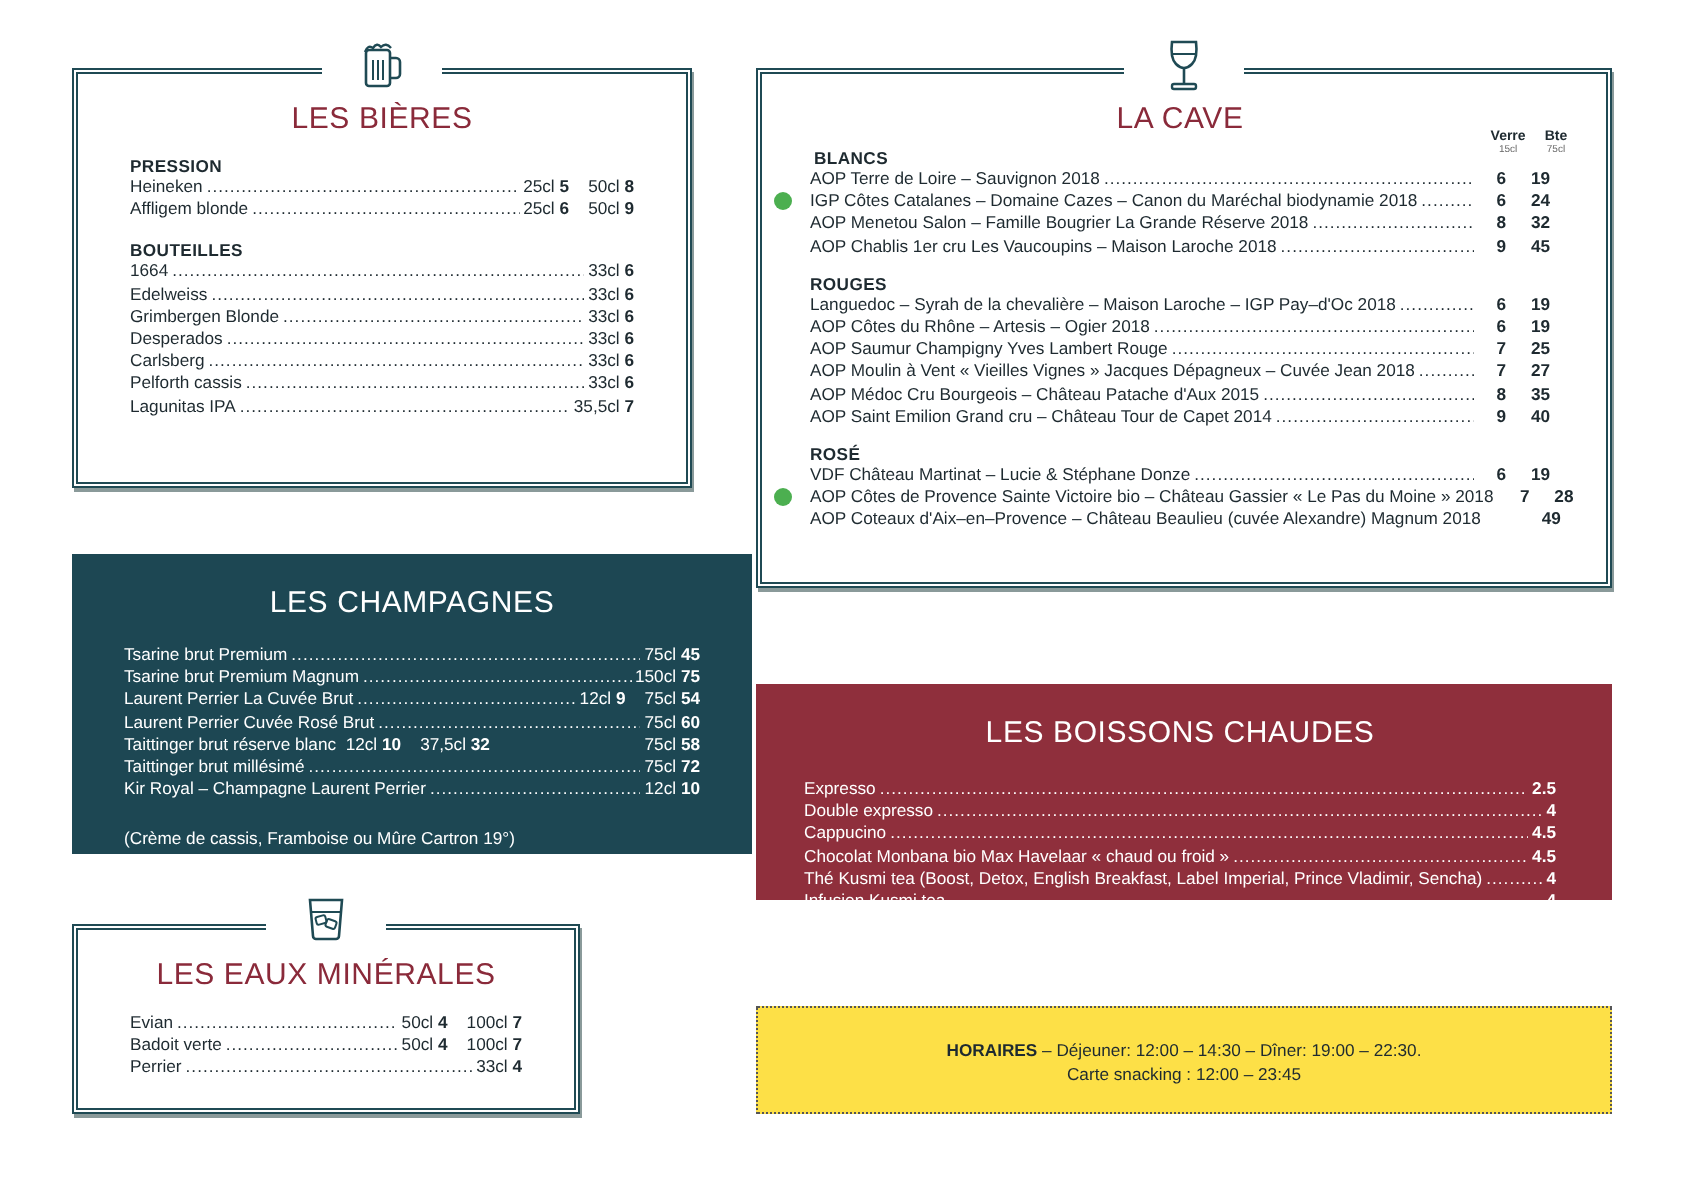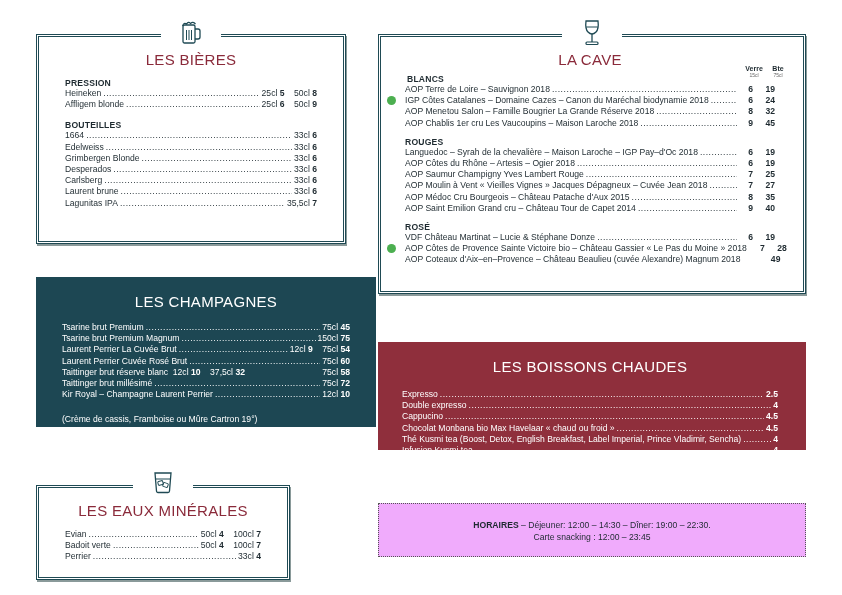--- a/index.html
+++ b/index.html
@@ -3,21 +3,21 @@
 <meta charset="utf-8">
 <style>
   * { box-sizing: border-box; margin: 0; padding: 0; }
   html, body { width: 842px; height: 595px; background: #ffffff; overflow: hidden; }
   body { position: relative; font-family: "Liberation Sans", sans-serif; color: #1e2a30; font-size: 8.6px; }
 
   .box { position: absolute; }
   .framed { border: 3px double #1f4a54; box-shadow: 1px 2px 0 #8a9a9a; background: #fff; }
   .dark { background: #1d4753; color: #fff; }
   .wine { background: #8f2f3c; color: #fff; }
-  .dotted { border: 1.5px dotted #555; background: #f0abfc; }
+  .dotted { border: 1.5px dotted #555; background: #fde047; }
 
   .icon-gap { position: absolute; top: -10px; left: 50%; transform: translateX(-50%); width: 60px; height: 22px; background: #fff; display: flex; justify-content: center; }
   .icon-gap svg { margin-top: -8px; }
 
   .title { text-align: center; font-weight: normal; font-size: 15px; letter-spacing: 0.3px; }
   .title.red { color: #8a2a3a; }
   .title.white { color: #fff; }
 
   .sub { font-weight: bold; font-size: 8.6px; margin-top: 6px; letter-spacing: 0.2px; }
   .row { display: flex; align-items: baseline; line-height: 11.2px; white-space: nowrap; }
@@ -85,21 +85,21 @@
         <span class="name">Desperados</span>
         <span class="dots"></span>
         <span class="v">33cl <b>6</b></span>
       </div>
       <div class="row">
         <span class="name">Carlsberg</span>
         <span class="dots"></span>
         <span class="v">33cl <b>6</b></span>
       </div>
       <div class="row">
-        <span class="name">Laurent brune</span>
+        <span class="name">Pelforth cassis</span>
         <span class="dots"></span>
         <span class="v">33cl <b>6</b></span>
       </div>
       <div class="row">
         <span class="name">Lagunitas IPA</span>
         <span class="dots"></span>
         <span class="v">35,5cl <b>7</b></span>
       </div>
     </div>
 </div>
@@ -139,21 +139,21 @@
       </div>
       <div class="row">
         <span class="name">Kir Royal – Champagne Laurent Perrier</span>
         <span class="dots"></span>
         <span class="v">12cl <b>10</b></span>
       </div>
     </div>
   <div class="note">(Crème de cassis, Framboise ou Mûre Cartron 19°)</div>
 </div>
 
-<div class="box framed" style="left:36px; top:485px; width:254px; height:95px; padding:14px 26px 0 26px;">
+<div class="box framed" style="left:36px; top:462px; width:254px; height:95px; padding:14px 26px 0 26px;">
   <div class="icon-gap">
     <svg width="22" height="24" viewBox="0 0 22 24">
       <path d="M3 3 h16 l-1.5 18 a1.5 1.5 0 0 1 -1.5 1.5 h-10 a1.5 1.5 0 0 1 -1.5 -1.5 z" fill="none" stroke="#1f4a54" stroke-width="1.3"></path>
       <line x1="3.6" y1="9" x2="18.4" y2="9" stroke="#1f4a54" stroke-width="1"></line>
       <rect x="6" y="11" width="5" height="4" rx="1" transform="rotate(-15 8.5 13)" fill="none" stroke="#1f4a54" stroke-width="1"></rect>
       <rect x="11" y="13" width="5" height="4" rx="1" transform="rotate(20 13.5 15)" fill="none" stroke="#1f4a54" stroke-width="1"></rect>
     </svg>
   </div>
   <div class="title red">LES EAUX MINÉRALES</div>
   <div id="eaux-list" style="margin-top:10px;">

